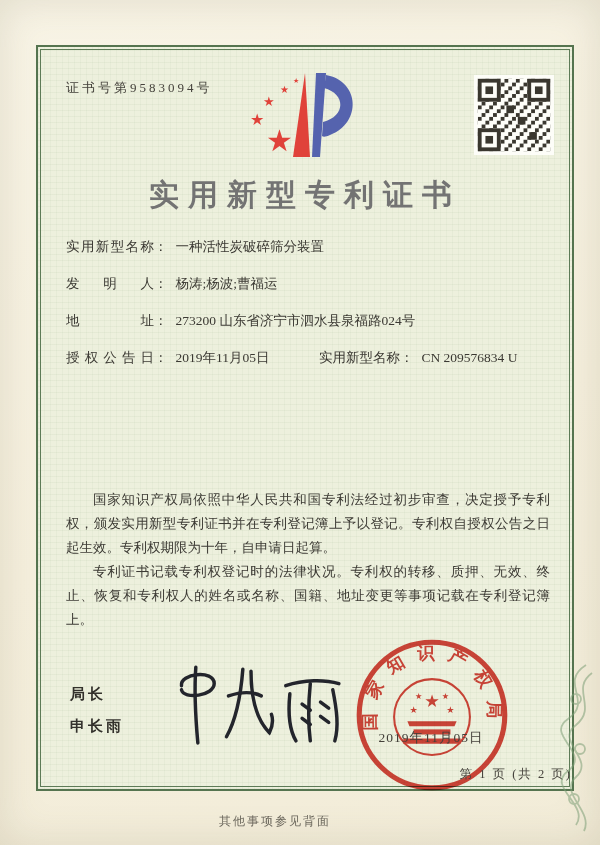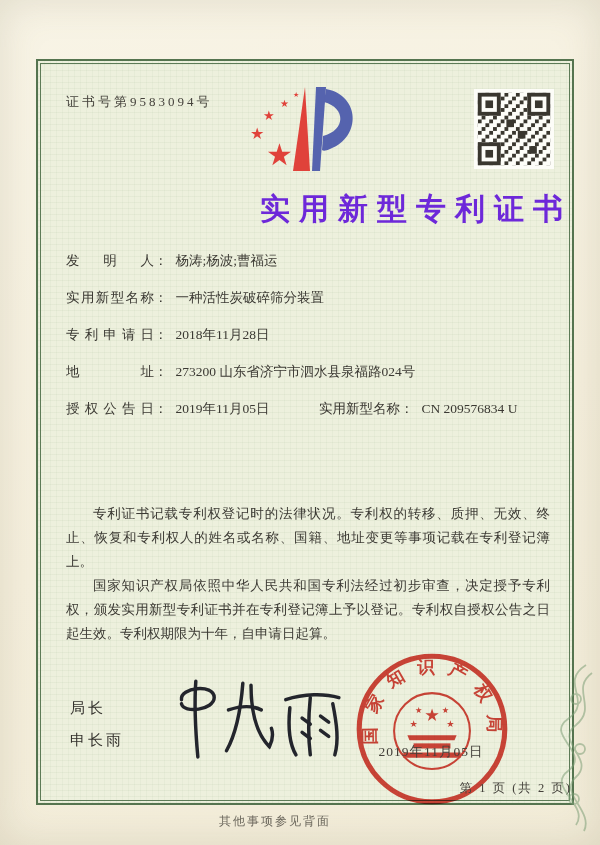--- a/index.html
+++ b/index.html
@@ -5,51 +5,51 @@
   html,body{margin:0;padding:0;background:#e8e4d4;}
   .page{
     position:relative;width:600px;height:845px;margin:0 auto;
     background:linear-gradient(160deg,#f8f4e6 0%,#f5efdd 55%,#f2ecd8 100%);
     font-family:"Liberation Serif","DejaVu Serif",serif;
     color:#35332f;overflow:hidden;
     box-shadow:inset 0 0 40px rgba(120,110,80,.18);
   }
   
   .frame{
-    position:absolute;left:36px;top:59px;width:534px;height:742px;
+    position:absolute;left:36px;top:45px;width:534px;height:742px;
     border:2px solid #55744f;background:#edf0dd;
   }
   .frame-line{position:absolute;inset:2px;border:1px solid #5d7b57;pointer-events:none;}
   .mesh{
     position:absolute;inset:0;pointer-events:none;
     background:
       repeating-linear-gradient(0deg, rgba(140,170,130,.09) 0 1px, transparent 1px 6px),
       repeating-linear-gradient(90deg, rgba(140,170,130,.07) 0 1px, transparent 1px 6px);
   }
   
   .cert-no{position:absolute;left:28px;top:32px;font-size:13px;letter-spacing:3px;color:#45423c;}
   .logo{position:absolute;left:198px;top:18px;}
   .qr{position:absolute;left:436px;top:28px;}
   .title{
-    position:absolute;left:0;right:0;top:128px;text-align:right;
-    font-size:30px;font-weight:bold;letter-spacing:9px;color:#6d28d9;
+    position:absolute;left:0;right:0;top:128px;text-align:center;
+    font-size:30px;font-weight:bold;letter-spacing:9px;color:#737373;
   }
   
   .fields{position:absolute;left:28px;top:191px;right:18px;font-size:13.5px;color:#3b3933;}
   .frow{height:37px;white-space:nowrap;}
   .lbl{display:inline-block;width:88px;text-align:justify;text-align-last:justify;vertical-align:top;}
   .val{margin-left:8px;}
   .pair2{margin-left:46px;}
   
   .paras{position:absolute;left:28px;top:441px;width:484px;font-size:13.5px;line-height:1.78;
          text-align:justify;color:#3c3a34;}
   .paras p{margin:0;text-indent:2em;}
   
   .director{position:absolute;left:32px;top:638px;font-size:15px;letter-spacing:3px;color:#33312c;}
-  .director div{margin-bottom:13px;}
+  .director div{margin-bottom:13px;font-weight:bold;}
   .sig{position:absolute;left:108px;top:608px;}
   .seal{position:absolute;left:312px;top:586px;mix-blend-mode:multiply;opacity:.93;}
   .seal-date{position:absolute;left:308px;top:682px;width:170px;text-align:center;
              font-size:13.5px;letter-spacing:1px;color:#43403a;}
   .page-info{position:absolute;left:0;right:0;top:719px;text-align:right;
              font-size:12.5px;letter-spacing:2px;color:#45423c;}
   
   .footer-note{position:absolute;left:0;right:50px;top:813px;text-align:center;
                font-size:12px;letter-spacing:2px;color:#6b675c;}
   .ornament{position:absolute;right:4px;bottom:6px;pointer-events:none;}
@@ -104,40 +104,37 @@
         <rect x="4" y="56" width="24" height="24" fill="#3a372f"></rect>
           <rect x="8" y="60" width="16" height="16" fill="#fdfdf8"></rect>
           <rect x="12" y="64" width="8" height="8" fill="#3a372f"></rect>
       </g>
     </svg>
 
     <div class="title">实用新型专利证书</div>
 
     <div class="fields">
       <div class="frow">
-        <span class="lbl">发明人</span><span>：</span><span class="val">杨涛;杨波;曹福运</span>
-      </div>
-      <div class="frow">
         <span class="lbl">实用新型名称</span><span>：</span><span class="val">一种活性炭破碎筛分装置</span>
       </div>
       <div class="frow">
-        <span class="lbl">专利申请日</span><span>：</span><span class="val">2018年11月28日</span>
+        <span class="lbl">发明人</span><span>：</span><span class="val">杨涛;杨波;曹福运</span>
       </div>
       <div class="frow">
         <span class="lbl">地址</span><span>：</span><span class="val">273200 山东省济宁市泗水县泉福路024号</span>
       </div>
       <div class="frow">
         <span><span class="lbl">授权公告日</span><span>：</span><span class="val">2019年11月05日</span></span>
         <span class="pair2"><span>实用新型名称</span><span>：</span><span class="val">CN 209576834 U</span></span>
       </div>
     </div>
 
     <div class="paras">
+      <p>国家知识产权局依照中华人民共和国专利法经过初步审查，决定授予专利权，颁发实用新型专利证书并在专利登记簿上予以登记。专利权自授权公告之日起生效。专利权期限为十年，自申请日起算。</p>
       <p>专利证书记载专利权登记时的法律状况。专利权的转移、质押、无效、终止、恢复和专利权人的姓名或名称、国籍、地址变更等事项记载在专利登记簿上。</p>
-      <p>国家知识产权局依照中华人民共和国专利法经过初步审查，决定授予专利权，颁发实用新型专利证书并在专利登记簿上予以登记。专利权自授权公告之日起生效。专利权期限为十年，自申请日起算。</p>
     </div>
 
     <div class="director">
       <div>局长</div>
       <div>申长雨</div>
     </div>
 
     <svg class="sig" width="210" height="92" viewBox="0 0 200 90" fill="none" stroke="#23252c" stroke-width="3.4" stroke-linecap="round">
       <path d="M46 12 C44 40 46 64 48 86"></path>
       <path d="M32 30 C30 18 64 14 64 28 C64 40 34 44 32 34"></path>

